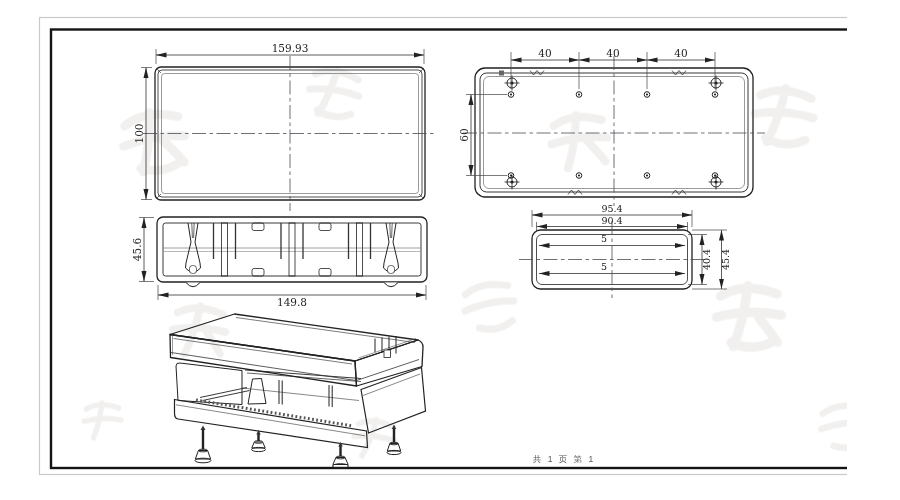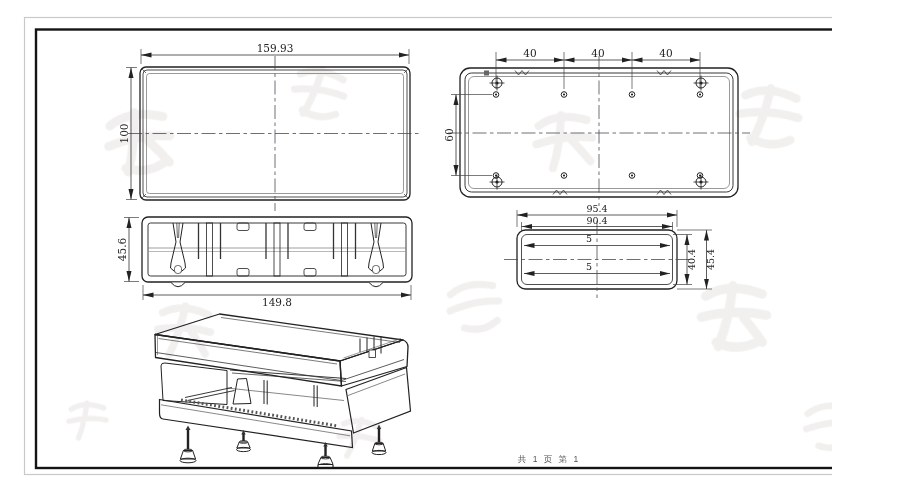--- a/index.html
+++ b/index.html
@@ -1,17 +1,17 @@
 <!DOCTYPE html>
 <html><head>
 <meta charset="utf-8">
 <style>
   html,body{margin:0;padding:0;background:#fff;}
   .sheet{width:832px;height:500px;background:#ffffff;position:relative;overflow:hidden;
-         font-family:"Liberation Sans",sans-serif;}
+         font-family:"Liberation Sans",sans-serif;padding-left:15px;}
   svg{display:block;}
   .edge{stroke:#222;fill:none;}
   .thin{stroke:#555;fill:none;stroke-width:.6;}
   .cl{stroke:#4a4a55;stroke-width:.8;stroke-dasharray:14 3.5 3.5 3.5;fill:none;}
   .dimline{stroke:#333;stroke-width:.8;fill:none;}
   .ext{stroke:#444;stroke-width:.7;fill:none;}
   .dimtxt{font-family:"DejaVu Serif",serif;font-size:10.5px;fill:#222;}
   .dimtxt-s{font-family:"DejaVu Serif",serif;font-size:9.5px;fill:#222;}
   .footer-txt{font-family:"Liberation Sans",sans-serif;font-size:8.5px;fill:#555;letter-spacing:2px;}
   .wm{stroke:#f0eeec;stroke-width:9;fill:none;stroke-linecap:round;}

